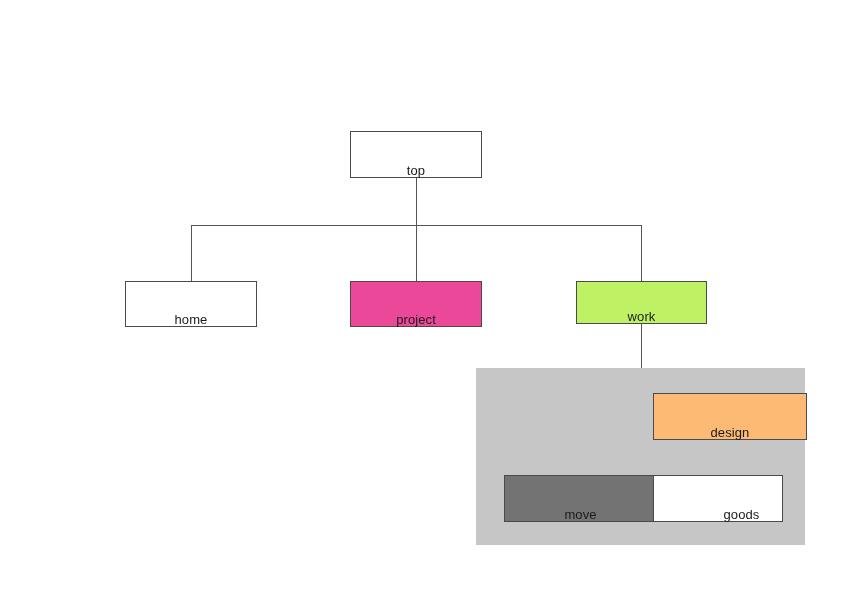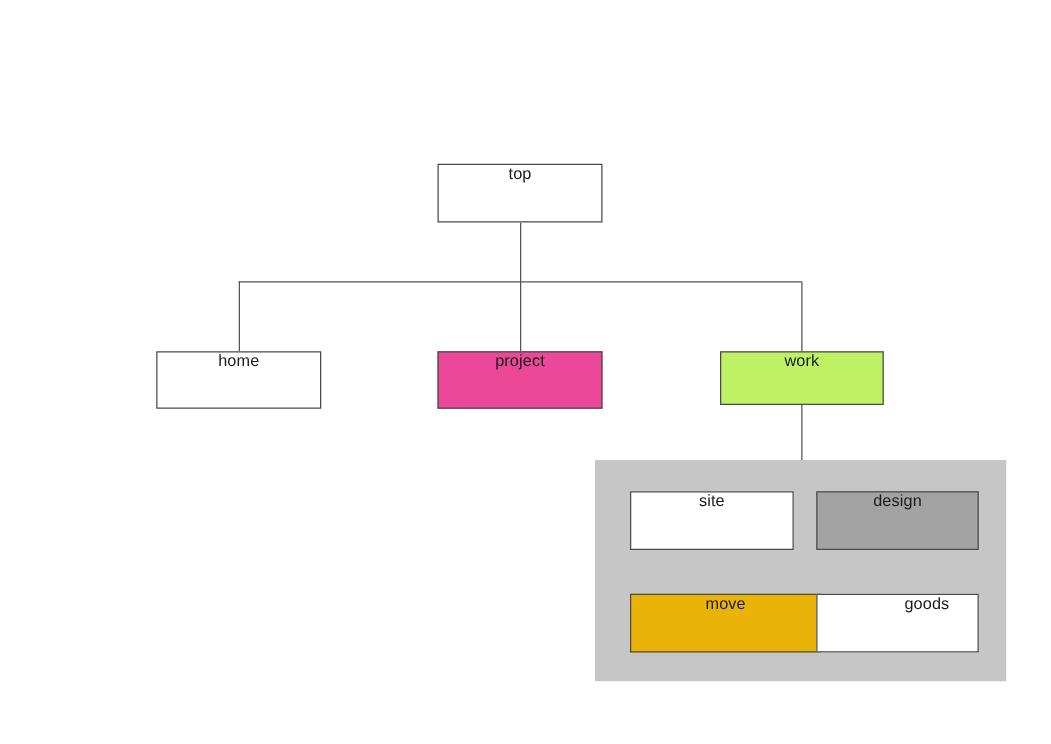--- a/index.html
+++ b/index.html
@@ -18,21 +18,21 @@
     background: #ffffff;
     overflow: hidden;
   }
   
   .node {
     position: absolute;
     box-sizing: border-box;
     background: #ffffff;
     border: 1px solid #4a4a4a;
     display: flex;
-    align-items: flex-start;
+    align-items: flex-end;
     justify-content: center;
     z-index: 3;
   }
   .node-label {
     font-size: 13px;
     color: #1a1a1a;
     line-height: 1;
     letter-spacing: 0.1px;
     white-space: nowrap;
     user-select: none;
@@ -79,26 +79,23 @@
   <div class="node" id="node-child-0" style="left: 125px; top: 281px; width: 132px; height: 46px; border-color: rgb(74, 74, 74); background: rgb(255, 255, 255);">
     <span class="node-label">home</span>
   </div>
   <div class="node" id="node-child-1" style="left: 350px; top: 281px; width: 132px; height: 46px; border-color: rgb(74, 74, 74); background: #ec4899;">
     <span class="node-label">project</span>
   </div>
   <div class="node" id="node-child-2" style="left: 576px; top: 281px; width: 131px; height: 43px; border-color: rgb(74, 74, 74); background: #bef264;">
     <span class="node-label">work</span>
   </div>
 
-  <div class="node group-child" id="node-group-0" style="left: 504px; top: 393px; width: 131px; height: 47px; border-color: rgb(74, 74, 74); background: rgb(255, 255, 255);">
-    <span class="node-label">site</span>
-  </div>
-  <div class="node group-child" id="node-group-1" style="left: 653px; top: 393px; width: 130px; height: 47px; border-color: rgb(74, 74, 74); background: #a3a3a3;">
+  <div class="node group-child" id="node-group-1" style="left: 653px; top: 393px; width: 154px; height: 47px; border-color: rgb(74, 74, 74); background: #fdba74;">
     <span class="node-label">design</span>
   </div>
-  <div class="node group-child" id="node-group-2" style="left: 504px; top: 475px; width: 153px; height: 47px; border-color: rgb(74, 74, 74); background: #eab308;">
+  <div class="node group-child" id="node-group-2" style="left: 504px; top: 475px; width: 153px; height: 47px; border-color: rgb(74, 74, 74); background: #737373;">
     <span class="node-label">move</span>
   </div>
   <div class="node group-child" id="node-group-3" style="left: 653px; top: 475px; width: 130px; height: 47px; border-color: rgb(74, 74, 74); background: rgb(255, 255, 255); padding-left: 47px;">
     <span class="node-label">goods</span>
   </div>
 
 </div>
 
 </body></html>

